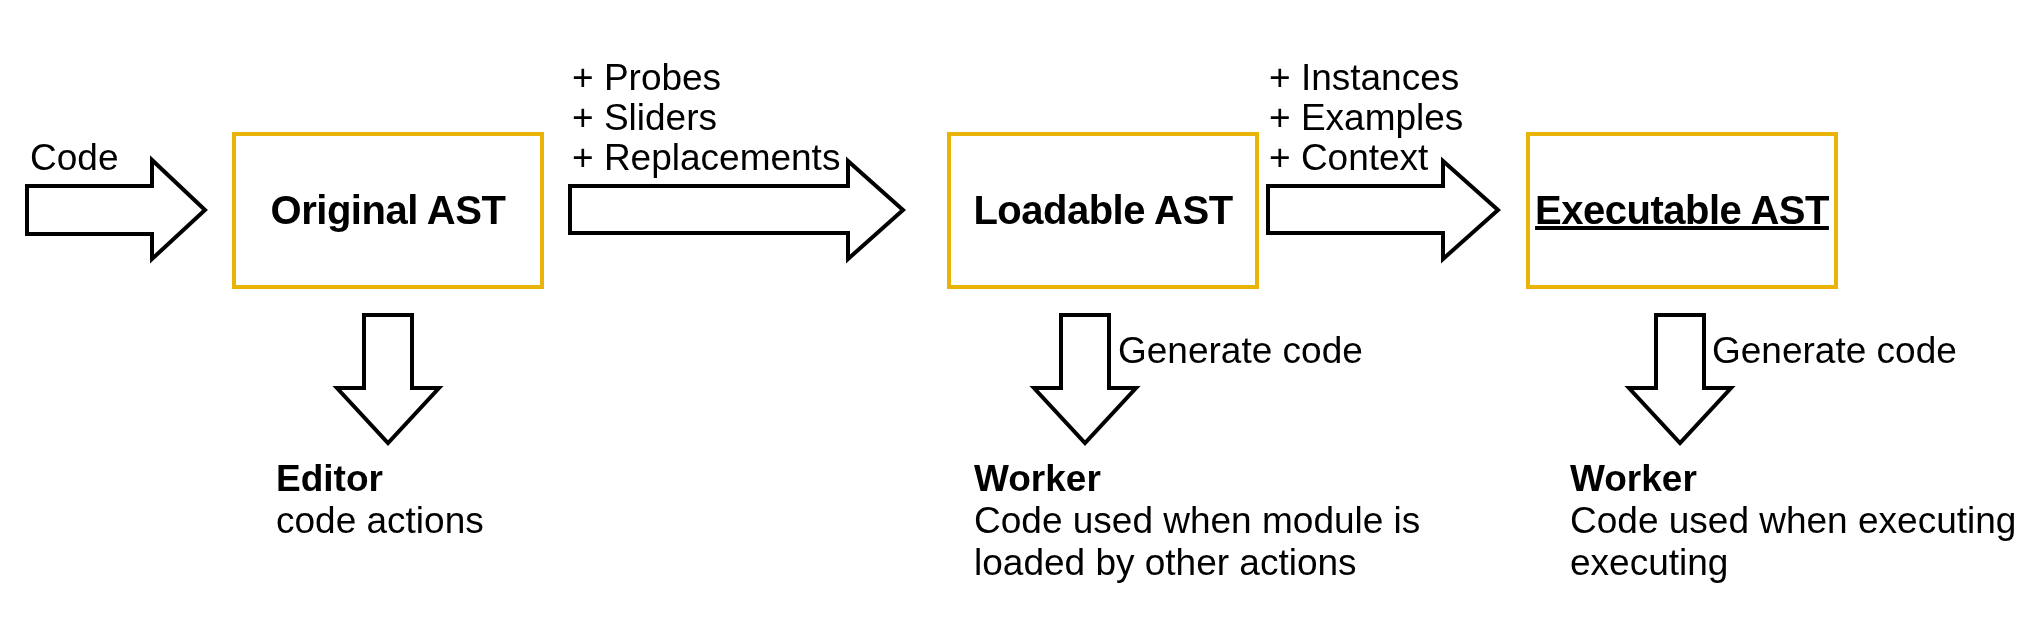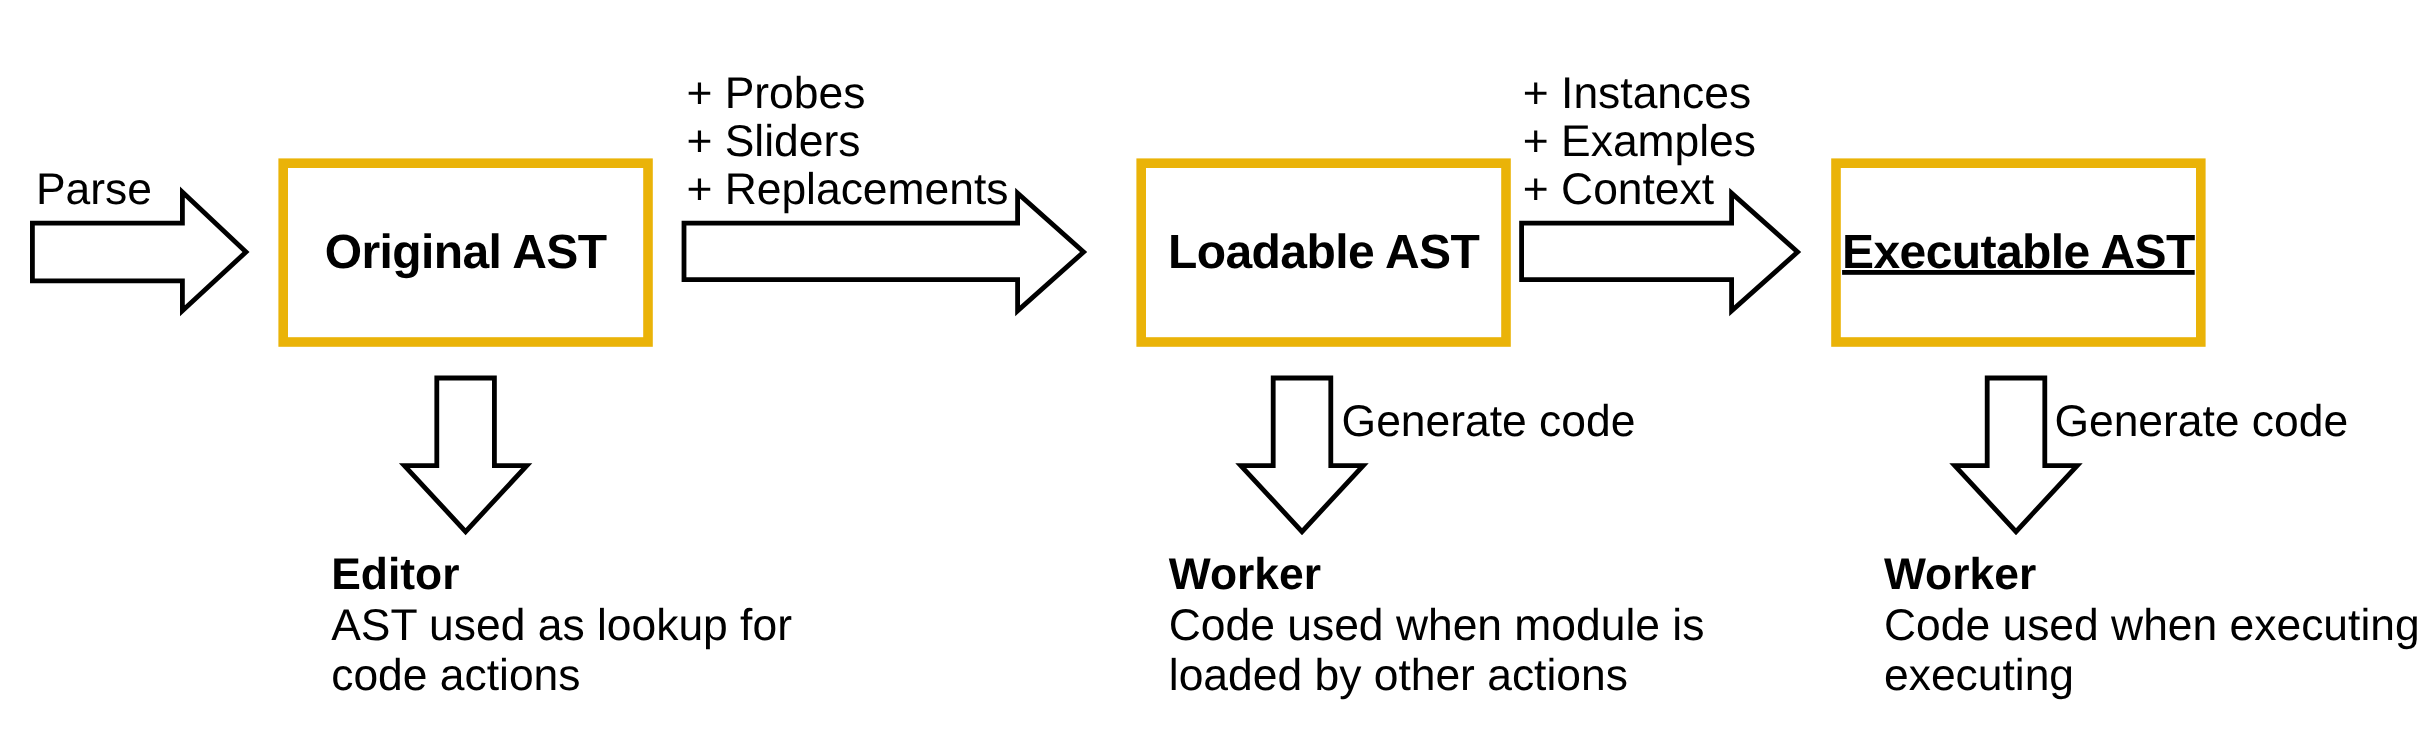--- a/index.html
+++ b/index.html
@@ -28,21 +28,21 @@
     stroke: #000000;
     stroke-width: 4;
     stroke-linejoin: miter;
   }
   .stage-box {
     position: absolute;
     top: 132px;
     width: 312px;
     height: 157px;
     box-sizing: border-box;
-    border: 8px solid #eab308;
+    border: 4px solid #eab308;
     background: #ffffff;
     display: flex;
     align-items: center;
     justify-content: center;
     font-size: 40px;
     font-weight: bold;
     letter-spacing: -0.5px;
     white-space: nowrap;
   }
   .box-1 { left: 232px; }
@@ -79,21 +79,21 @@
 
   <svg class="arrow-layer" viewBox="0 0 2017 629" xmlns="http://www.w3.org/2000/svg">
     <polygon points="27,186 152,186 152,160 205,210 152,259 152,234 27,234"></polygon>
     <polygon points="570,186 848,186 848,161 903,210 848,259 848,233 570,233"></polygon>
     <polygon points="1268,186 1443,186 1443,161 1498,210 1443,259 1443,233 1268,233"></polygon>
     <polygon points="364,315 412,315 412,388 439,388 388,443 337,388 364,388"></polygon>
     <polygon points="1061,315 1109,315 1109,388 1136,388 1085,443 1034,388 1061,388"></polygon>
     <polygon points="1656,315 1704,315 1704,388 1731,388 1680,443 1629,388 1656,388"></polygon>
   </svg>
 
-  <div class="label parse-label">Parse</div>
+  <div class="label parse-label">Code</div>
 
   <div class="stage-box box-1">
     <span>Original AST</span>
   </div>
   <div class="stage-box box-2">
     <span>Loadable AST</span>
   </div>
   <div class="stage-box box-3">
     <span>Executable AST</span>
   </div>
@@ -108,21 +108,20 @@
     <div>+ Probes</div>
     <div>+ Sliders</div>
     <div>+ Replacements</div>
   </div>
 
   <div class="label gen-label-1">Generate code</div>
   <div class="label gen-label-2">Generate code</div>
 
   <div class="out-block out-1">
     <div class="title">Editor</div>
-    <div>AST used as lookup for</div>
     <div>code actions</div>
   </div>
 
   <div class="out-block out-2">
     <div class="title">Worker</div>
     <div>Code used when module is</div>
     <div>loaded by other actions</div>
   </div>
 
   <div class="out-block out-3">

